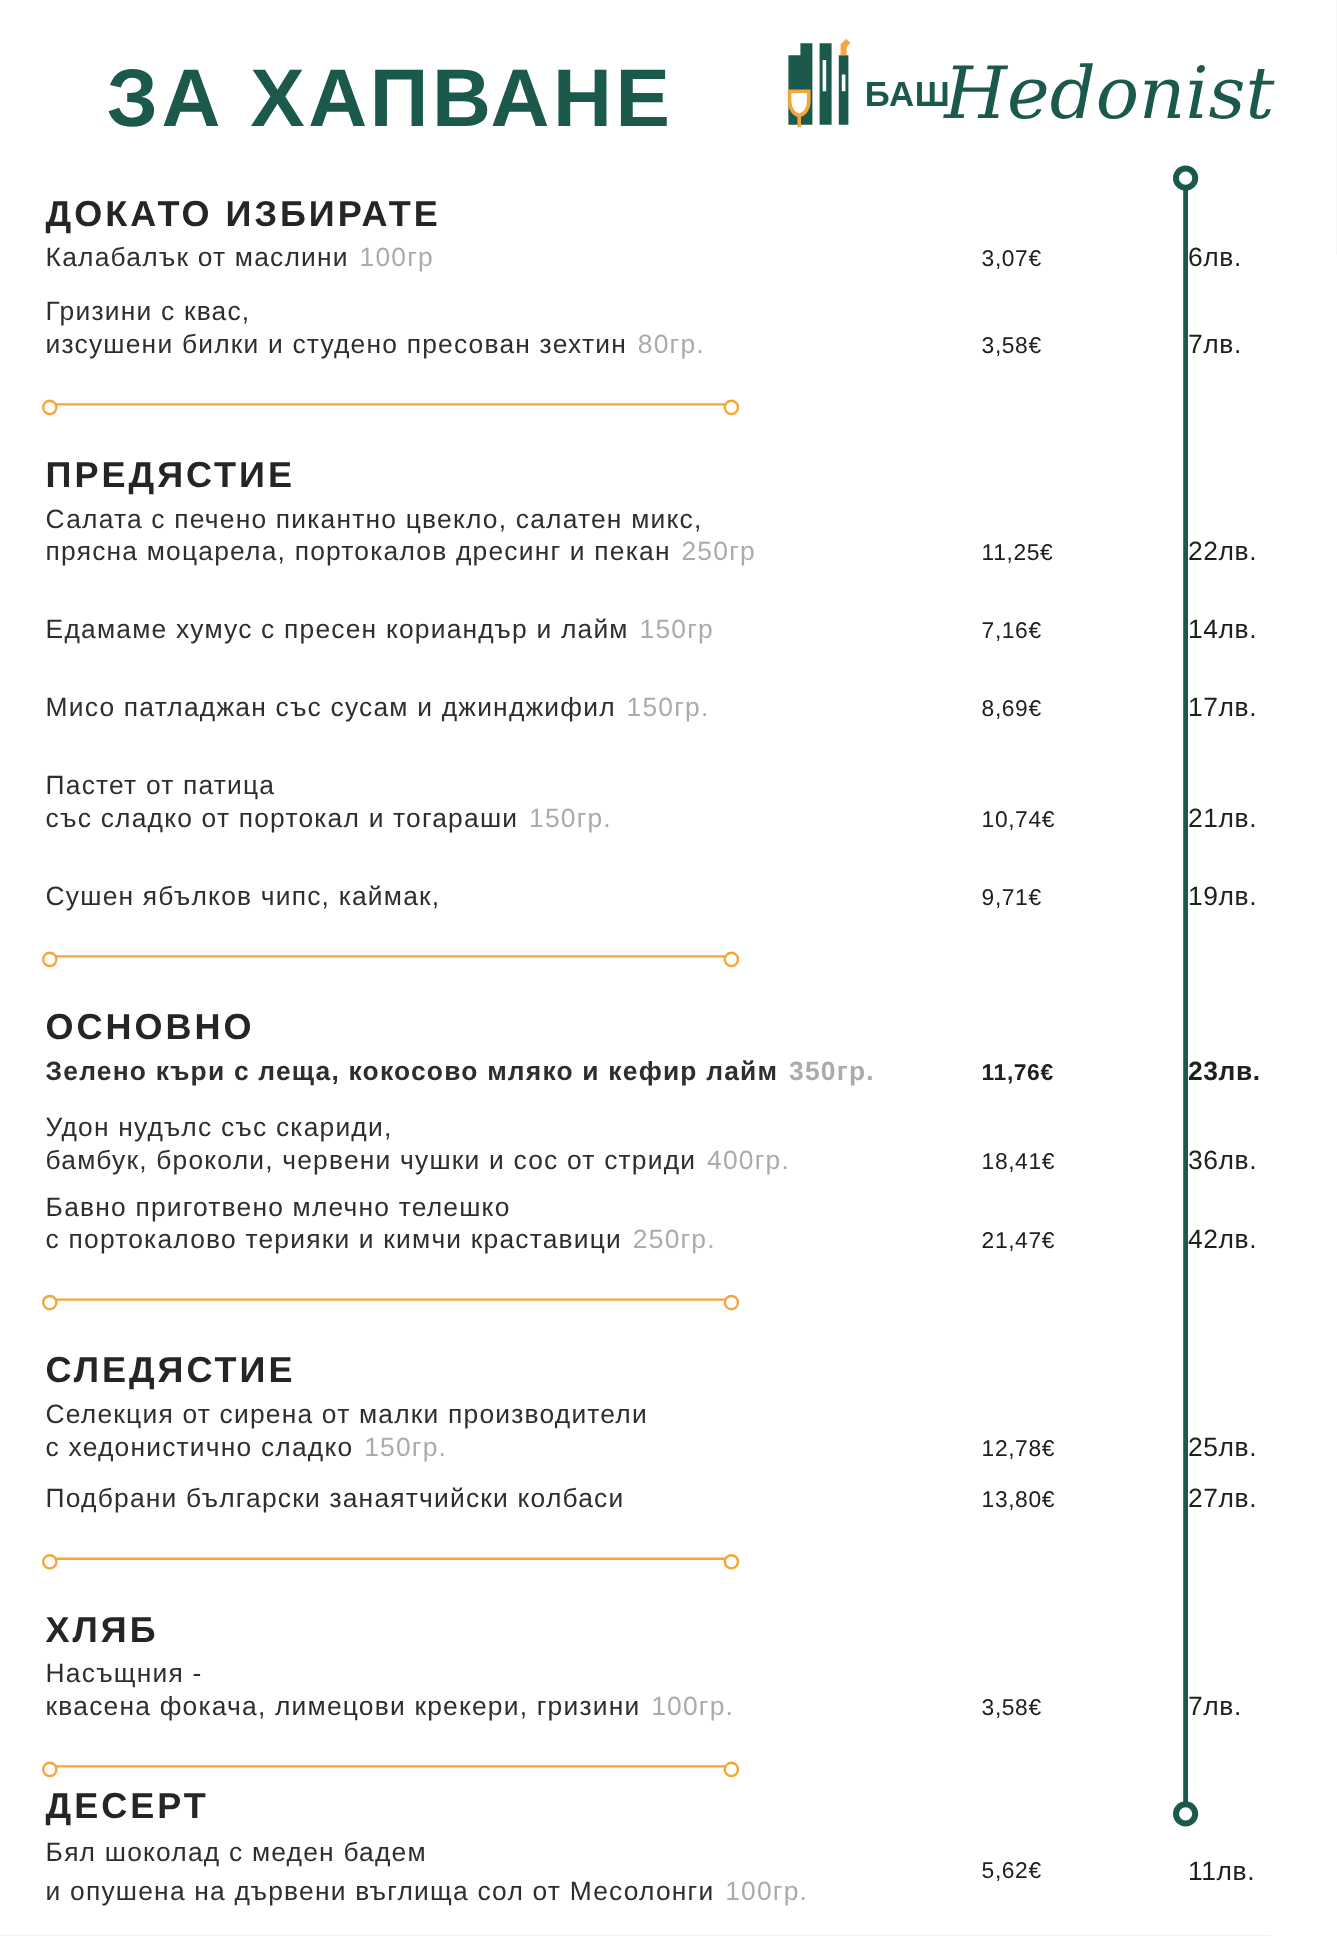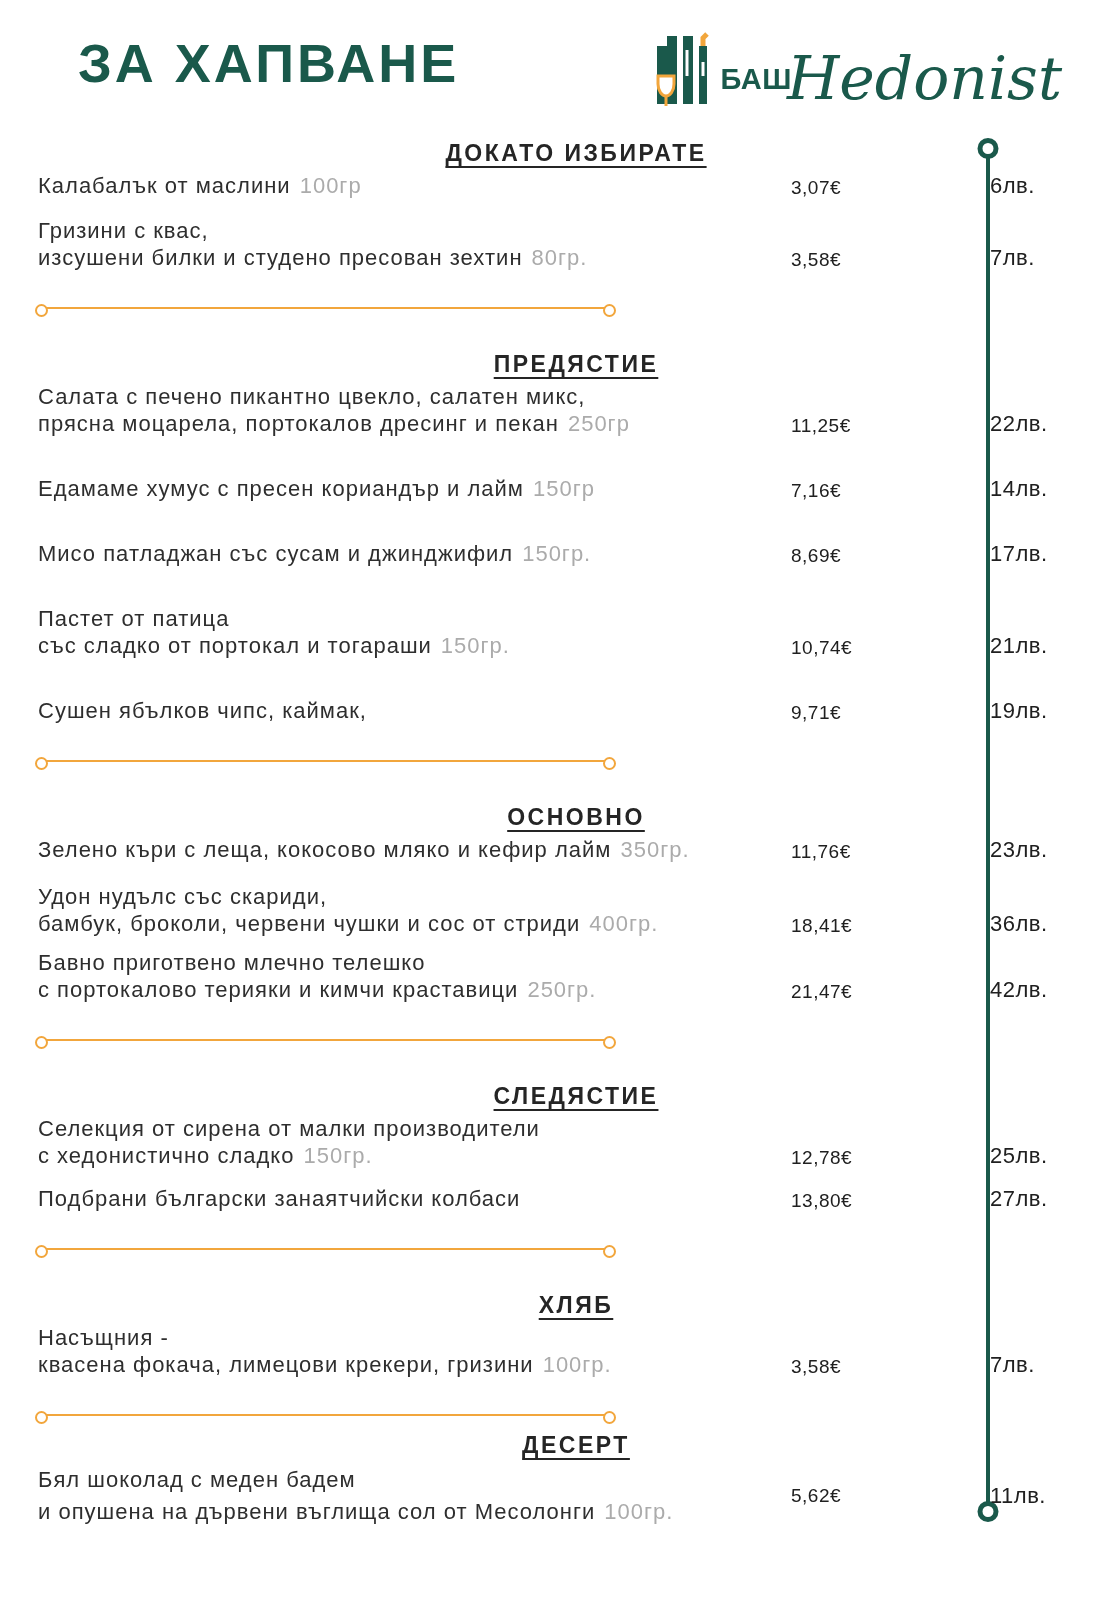--- a/index.html
+++ b/index.html
@@ -10,46 +10,46 @@
   }
   *{box-sizing:border-box;}
   html,body{margin:0;padding:0;background:#e9e9e9;}
   .page{
     width:1114px;height:1613px;position:relative;background:#ffffff;
     overflow:hidden;margin:0 auto;
     font-family:"Liberation Sans","DejaVu Sans",sans-serif;color:var(--ink);
   }
   
   .header{display:flex;justify-content:space-between;align-items:flex-start;padding:32px 52px 0 78px;}
-  .page-title{margin:0;font-size:54px;line-height:1.15;font-weight:700;letter-spacing:3px;color:var(--green);}
+  .page-title{margin:11px;font-size:68px;line-height:1.15;font-weight:700;letter-spacing:3px;color:var(--green);}
   .brand{display:flex;align-items:flex-end;}
   .brand-icon{display:block;}
   .brand-bold{font-size:29px;font-weight:700;color:var(--green);letter-spacing:.5px;line-height:1;margin:0 0 16px -2px;}
   .brand-script{font-family:"DejaVu Serif","Liberation Serif",serif;font-style:italic;font-size:60px;color:var(--green);line-height:1;margin:0 0 2px -5px;}
   
   .timeline{position:absolute;left:986px;top:148px;width:4px;height:1363px;background:var(--green);border-radius:2px;}
   .dot{position:absolute;left:50%;transform:translateX(-50%);width:21px;height:21px;border:5px solid var(--green);background:#fff;border-radius:50%;}
   .dot-top{top:-10px;}
   .dot-bottom{bottom:-11px;}
   
   .menu{position:relative;padding:30px 0 0 38px;}
   .section-heading{
-    margin:0 0 5px 0;font-size:23px;font-weight:700;letter-spacing:2.5px;color:#252525;
-    text-decoration:underline;text-underline-offset:5px;text-decoration-thickness:2px;text-align:center;
-  }
-  .item{display:flex;align-items:flex-end;gap:27px;}
+    margin:0 0 5px 0;font-size:30px;font-weight:700;letter-spacing:2.5px;color:#252525;
+    text-underline-offset:5px;text-decoration-thickness:2px;
+  }
+  .item{display:flex;align-items:flex-end;}
   .item.center{align-items:center;}
   .item-text{flex:1 1 auto;font-size:22px;line-height:27px;letter-spacing:1px;color:#2e2e2e;}
   .item.loose .line{line-height:32px;}
   .line{white-space:nowrap;}
   .wt{color:var(--muted);margin-left:9px;}
   .eur{width:120px;text-align:left;margin-right:52px;font-size:19px;letter-spacing:.5px;color:#202020;}
   .lv{width:90px;margin-right:34px;font-size:22px;letter-spacing:.5px;color:#202020;}
   .mb12{margin-bottom:12px;}.mb16{margin-bottom:16px;}.mb18{margin-bottom:18px;}
-  .mb20{margin-bottom:20px;}.mb38{margin-bottom:38px;}
+  .mb20{margin-bottom:20px;font-weight:bold;}.mb38{margin-bottom:38px;}
   .divider{position:relative;width:575px;height:2px;background:var(--orange);border-radius:1px;margin:36px 0 42px 0;}
   .divider::before,.divider::after{
     content:'';position:absolute;top:-3.5px;width:9px;height:9px;
     border:2px solid var(--orange);background:#fff;border-radius:50%;
   }
   .divider::before{left:-3px;}
   .divider::after{right:-3px;}
   .divider.tight{margin-bottom:16px;}
 </style>
 </head>

